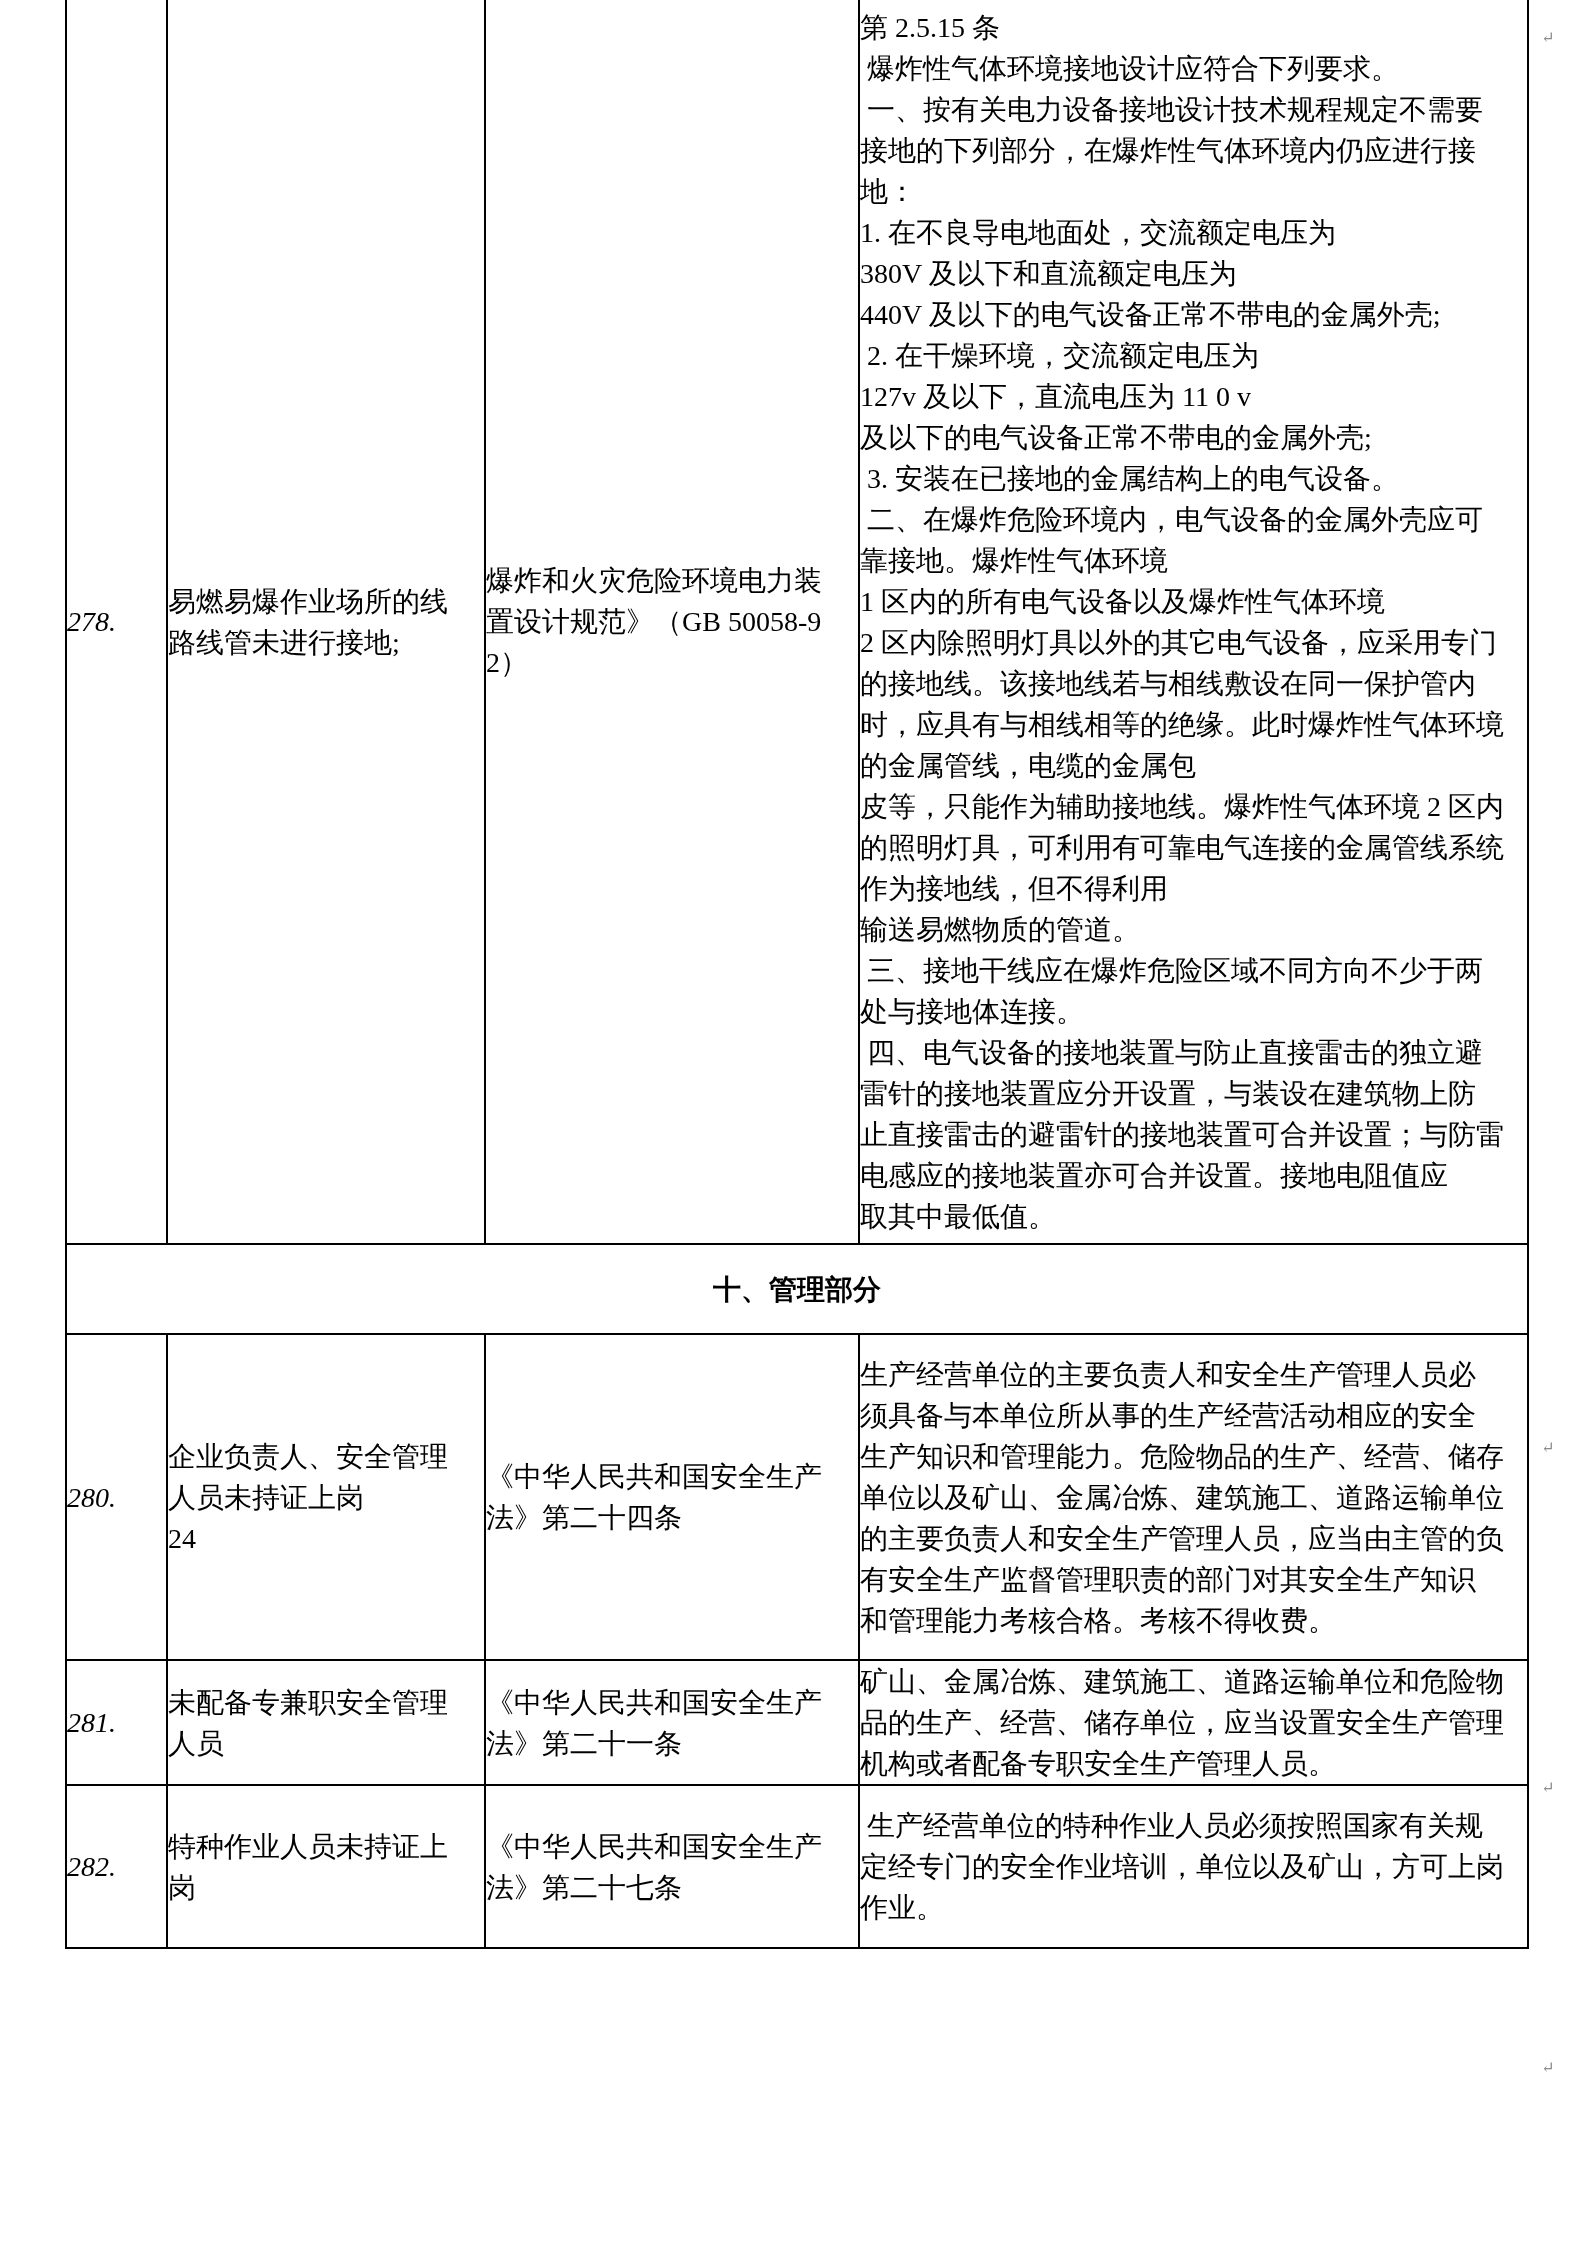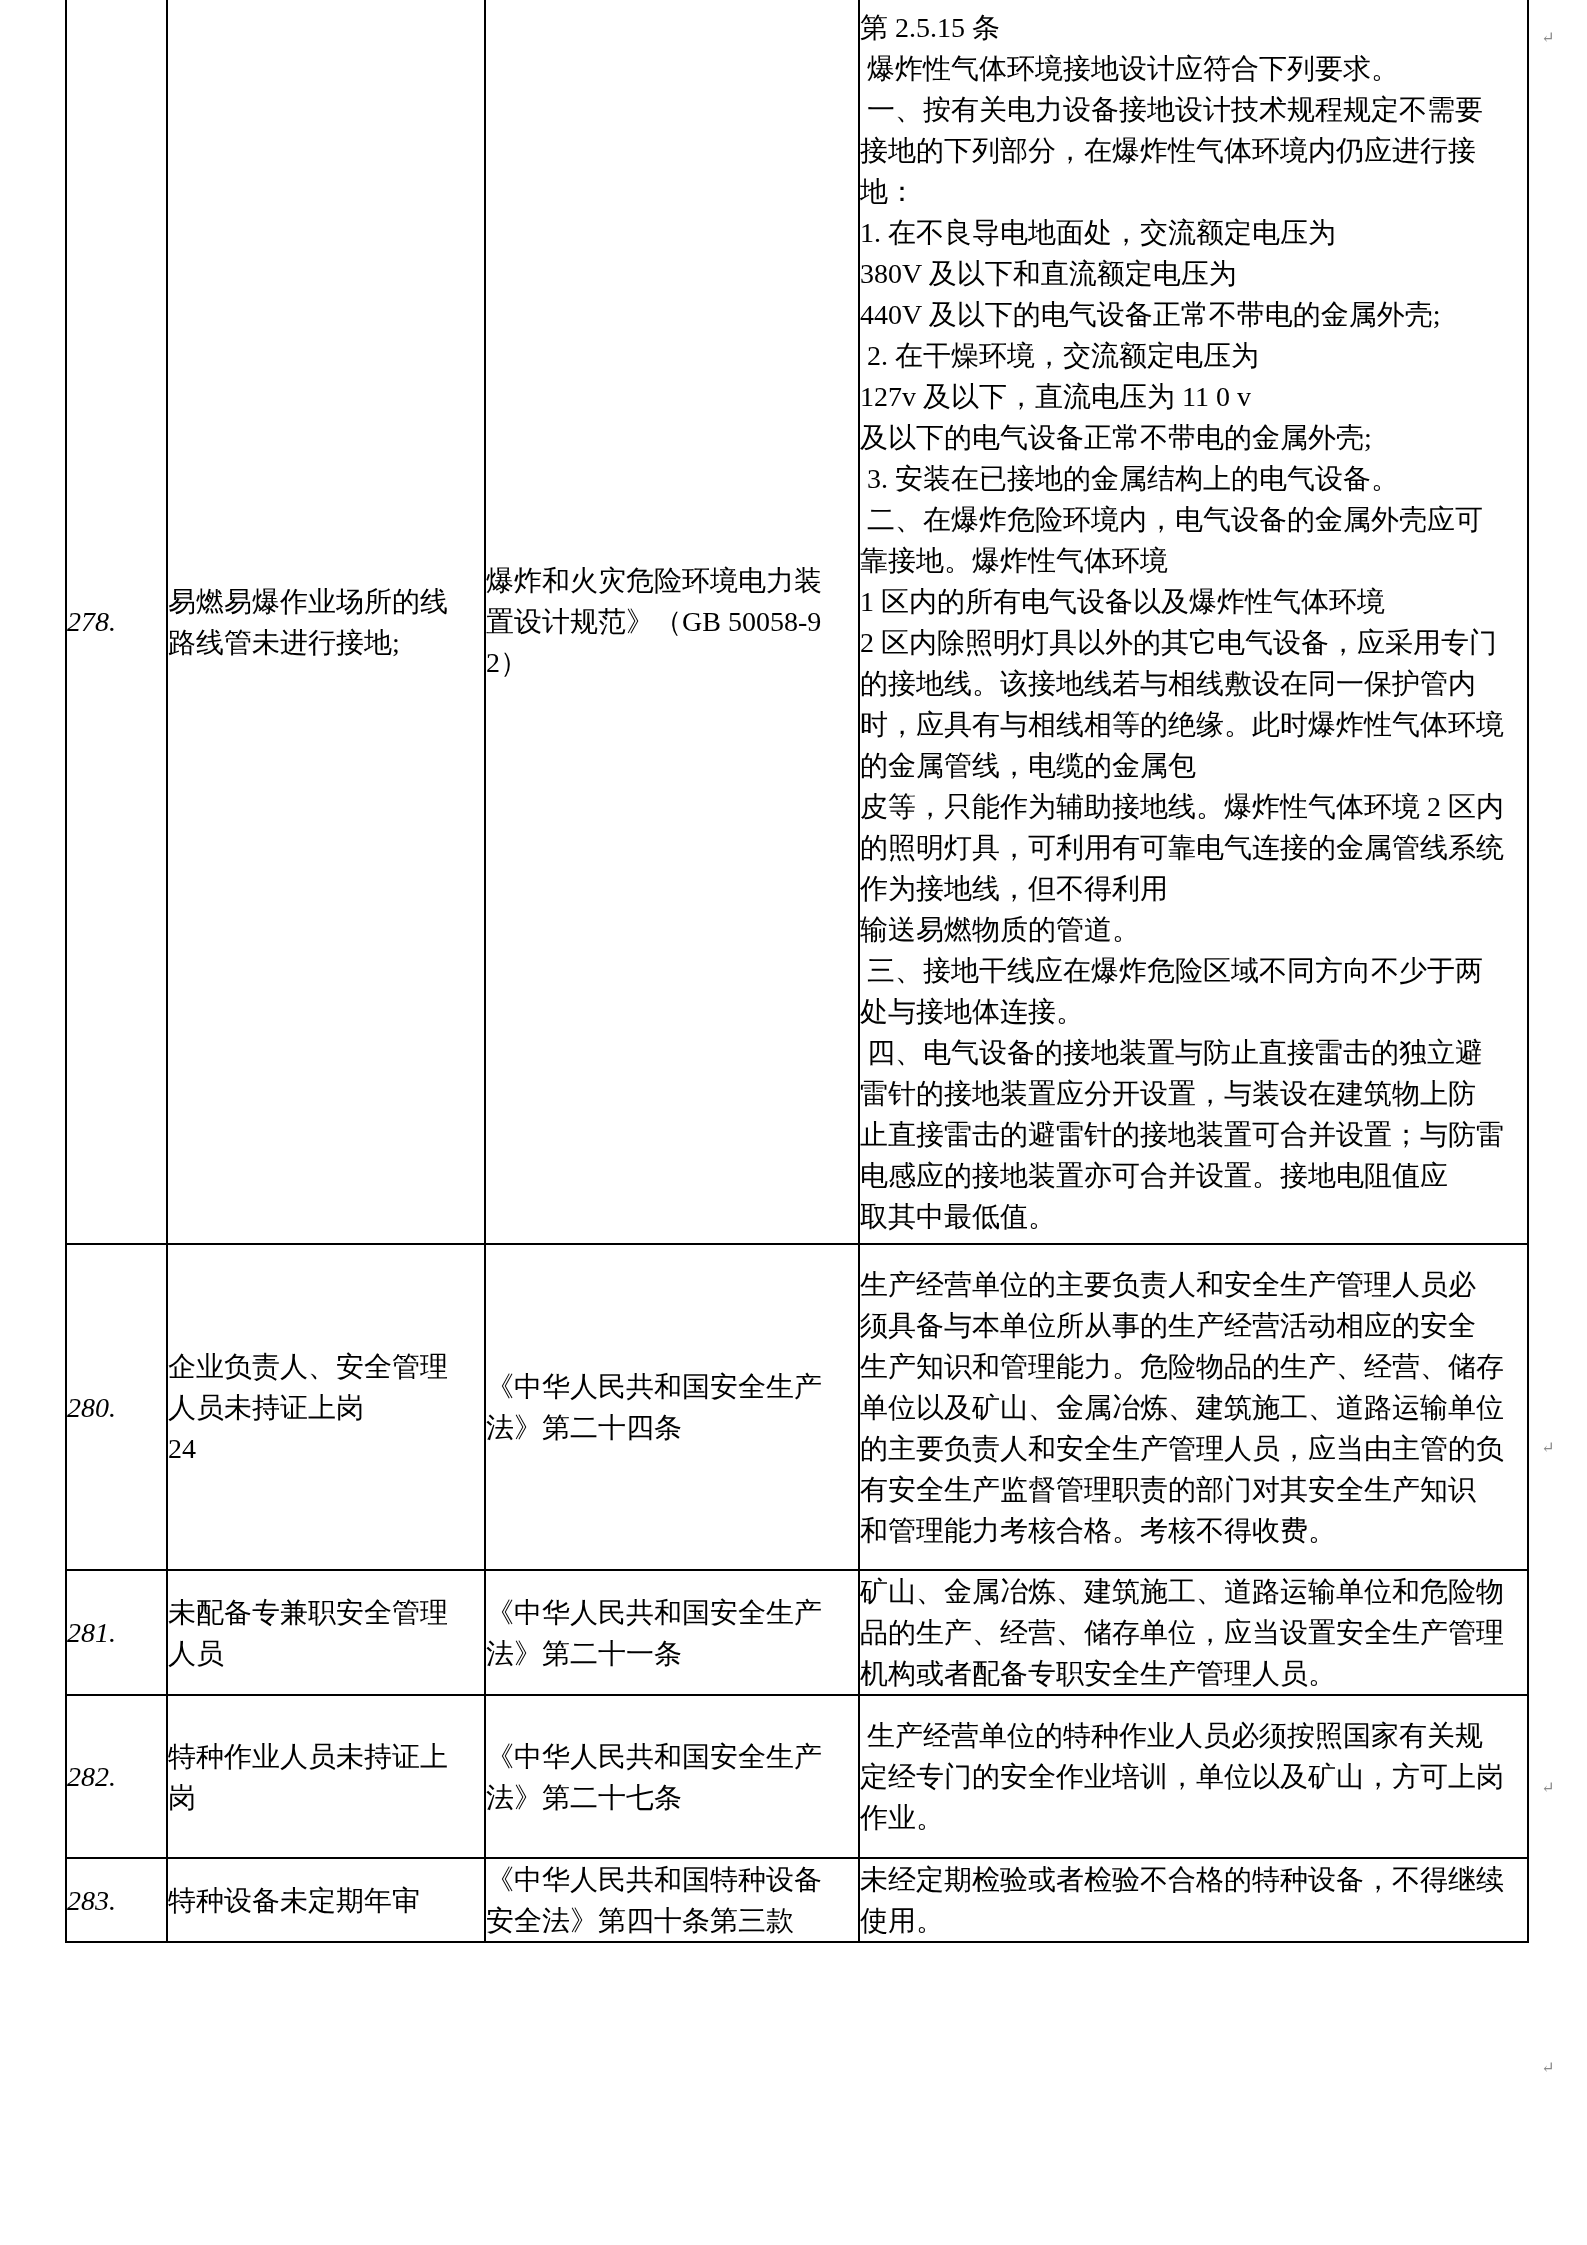--- a/index.html
+++ b/index.html
@@ -96,20 +96,23 @@
 作为接地线，但不得利用
 输送易燃物质的管道。
  三、接地干线应在爆炸危险区域不同方向不少于两
 处与接地体连接。
  四、电气设备的接地装置与防止直接雷击的独立避
 雷针的接地装置应分开设置，与装设在建筑物上防
 止直接雷击的避雷针的接地装置可合并设置；与防雷
 电感应的接地装置亦可合并设置。接地电阻值应
 取其中最低值。</td>
       </tr>
+      <tr class="hsec">
+        <td colspan="4" class="sec">十、管理部分</td>
+      </tr>
       <tr class="h280">
         <td class="c1">280.</td>
         <td class="c2">企业负责人、安全管理
 人员未持证上岗
 24</td>
         <td class="c3">《中华人民共和国安全生产
 法》第二十四条</td>
         <td class="c4">生产经营单位的主要负责人和安全生产管理人员必
 须具备与本单位所从事的生产经营活动相应的安全
 生产知识和管理能力。危险物品的生产、经营、储存
@@ -131,28 +134,20 @@
       <tr class="h282">
         <td class="c1">282.</td>
         <td class="c2">特种作业人员未持证上
 岗</td>
         <td class="c3">《中华人民共和国安全生产
 法》第二十七条</td>
         <td class="c4"> 生产经营单位的特种作业人员必须按照国家有关规
 定经专门的安全作业培训，单位以及矿山，方可上岗
 作业。</td>
       </tr>
-      <tr class="h283">
-        <td class="c1">283.</td>
-        <td class="c2">特种设备未定期年审</td>
-        <td class="c3">《中华人民共和国特种设备
-安全法》第四十条第三款</td>
-        <td class="c4">未经定期检验或者检验不合格的特种设备，不得继续
-使用。</td>
-      </tr>
     </tbody>
   </table>
 
   <span class="pmark" style="top:28px">↵</span>
   <span class="pmark" style="top:1438px">↵</span>
   <span class="pmark" style="top:1778px">↵</span>
   <span class="pmark" style="top:2058px">↵</span>
 </div>
 
 </body></html>

